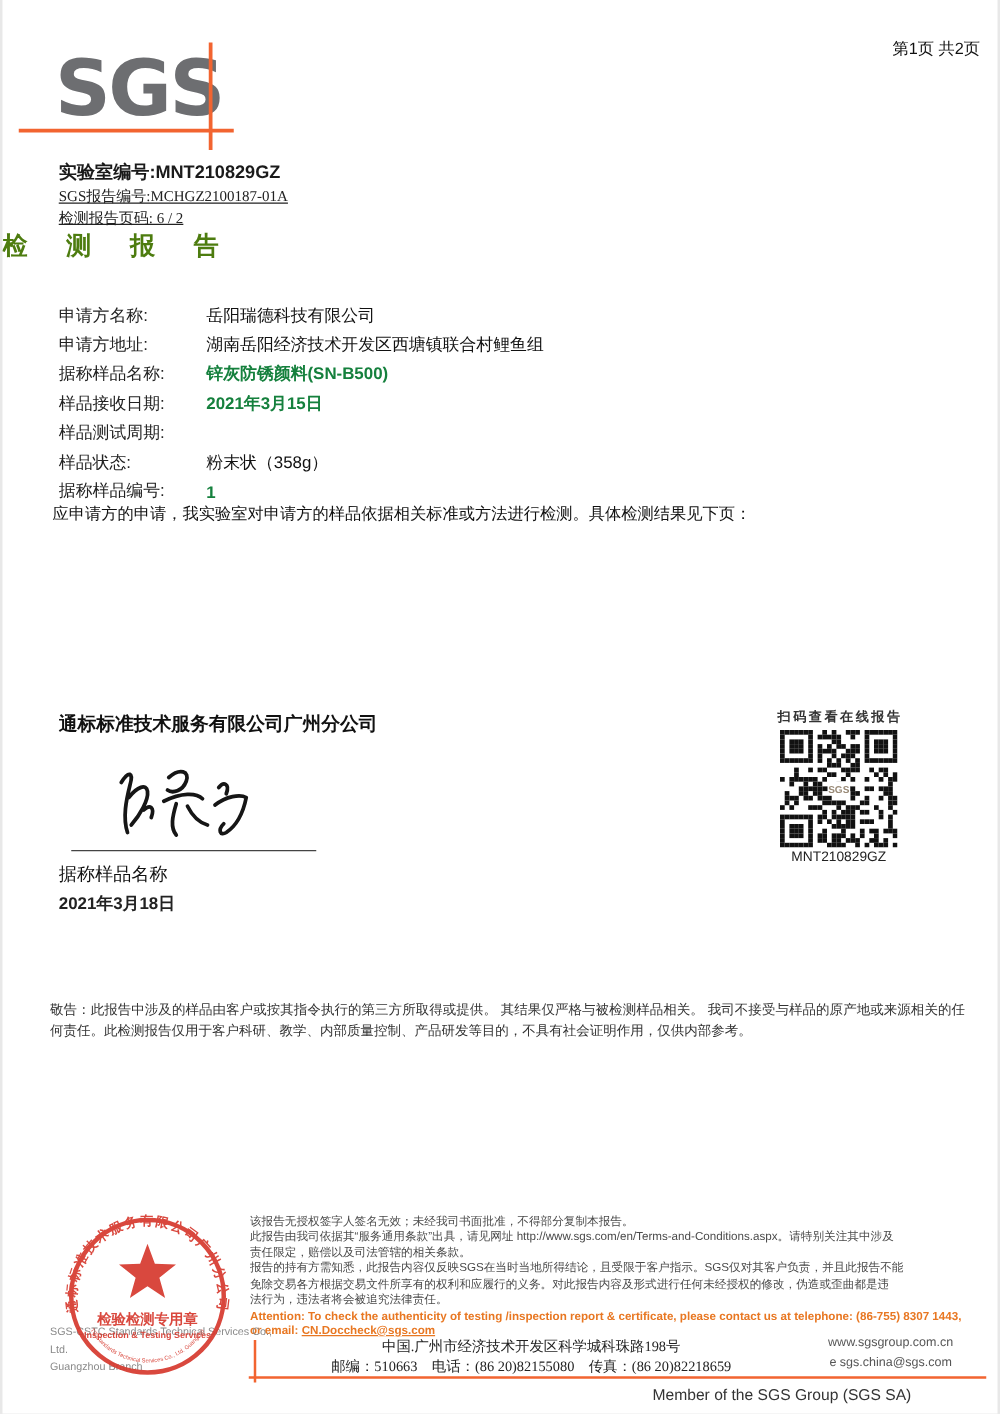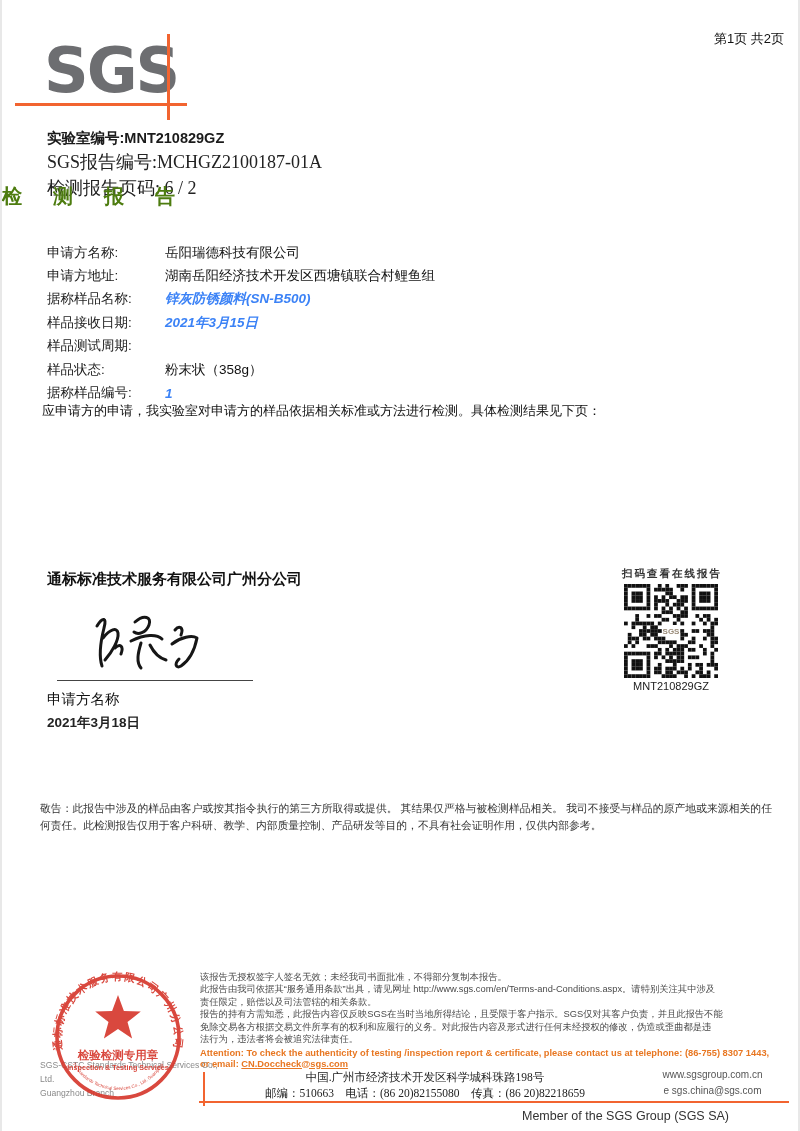--- a/index.html
+++ b/index.html
@@ -9,31 +9,31 @@
 
   
   .sgs-logo{left:42px;top:40px;font-weight:bold;font-size:62px;letter-spacing:-2px;
             color:#6d6e71;font-family:"DejaVu Sans",sans-serif;line-height:1;}
   .logo-vline{left:165px;top:34px;width:3px;height:86px;background:#f26430;}
   .logo-hline{left:13px;top:103px;width:172px;height:3px;background:#f26430;}
   .page-indicator{left:612px;top:30px;width:170px;text-align:right;font-size:13px;color:#111;}
 
   .meta{left:45px;top:128px;line-height:1.45;}
   .meta .lab{font-size:14.5px;font-weight:bold;}
-  .meta .sub{font-size:18px;font-family:"Liberation Serif","DejaVu Serif",serif;color:#222;}
+  .meta .sub{font-size:12px;font-family:"Liberation Serif","DejaVu Serif",serif;color:#222;text-decoration:underline;}
 
   .report-title{left:0;top:183px;width:800px;text-align:left;font-size:20px;font-weight:bold;
                 letter-spacing:13px;color:#4d7c0f;font-family:Liberation Serif, serif;}
 
   
   .fields{left:45px;top:241px;width:640px;}
   .frow{display:flex;height:23.4px;align-items:center;}
   .flabel{width:112px;font-size:13.5px;color:#222;flex:none;}
   .fvalue{font-size:13.5px;color:#111;padding-left:6px;}
-  .fvalue.bold{font-weight:bold;color:#3b82f6;font-style:italic;}
+  .fvalue.bold{font-weight:bold;color:#15803d;}
 
   .statement{left:40px;top:402px;width:720px;font-size:13px;color:#111;}
 
   
   .company-line{left:45px;top:570px;font-size:15px;font-weight:bold;color:#111;}
   .signature{left:85px;top:606px;}
   .sig-line{left:55px;top:680px;width:196px;height:1px;background:#444;}
   .signer-role{left:45px;top:690px;font-size:14.5px;color:#111;}
   .sign-date{left:45px;top:714px;font-size:13.5px;font-weight:bold;color:#222;}
 
@@ -120,21 +120,21 @@
 
   <svg class="abs signature" width="118" height="72" viewBox="0 0 118 72" xmlns="http://www.w3.org/2000/svg">
     <g fill="none" stroke="#161616" stroke-width="3" stroke-linecap="round" stroke-linejoin="round">
       <path d="M10 20 C16 10, 20 12, 17 22 C14 34, 11 48, 15 60 M16 32 C23 23, 30 21, 31 27 C32 34, 25 46, 18 54 M28 42 C33 37, 37 40, 34 48"></path>
       <path d="M48 16 C57 8, 65 11, 62 19 C59 27, 51 29, 47 26 M44 35 C58 28, 70 28, 75 33 M54 37 C51 47, 49 56, 54 62 M63 39 C67 47, 72 52, 79 54"></path>
       <path d="M88 24 C92 19, 97 21, 94 29 M85 38 C94 31, 105 29, 110 32 C108 42, 103 54, 94 60 C89 63, 87 58, 92 53"></path>
     </g>
   </svg>
 
   <div class="abs sig-line"></div>
-  <div class="abs signer-role">申请方名称</div>
+  <div class="abs signer-role">据称样品名称</div>
   <div class="abs sign-date">2021年3月18日</div>
 
   <div class="abs qr-caption">扫码查看在线报告</div>
   <div class="abs qr-box" id="qr-box"><svg width="94" height="94" xmlns="http://www.w3.org/2000/svg">
         <rect x="0.00" y="0.00" width="3.76" height="3.76" fill="#111"></rect>
         <rect x="3.76" y="0.00" width="3.76" height="3.76" fill="#111"></rect>
         <rect x="7.52" y="0.00" width="3.76" height="3.76" fill="#111"></rect>
         <rect x="11.28" y="0.00" width="3.76" height="3.76" fill="#111"></rect>
         <rect x="15.04" y="0.00" width="3.76" height="3.76" fill="#111"></rect>
         <rect x="18.80" y="0.00" width="3.76" height="3.76" fill="#111"></rect>

